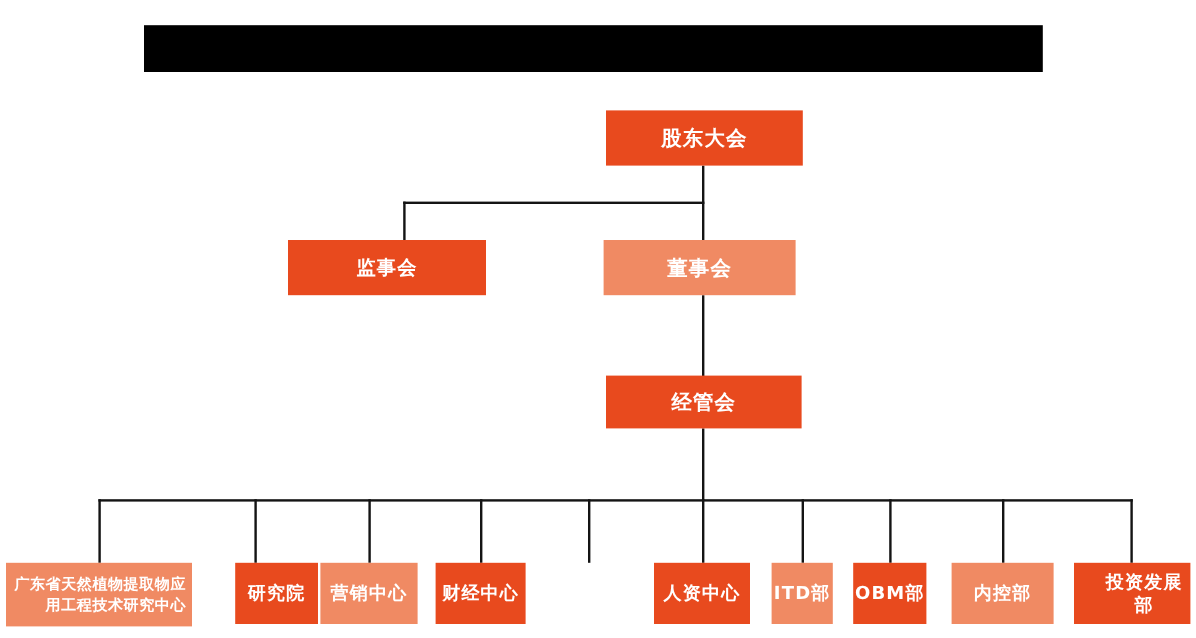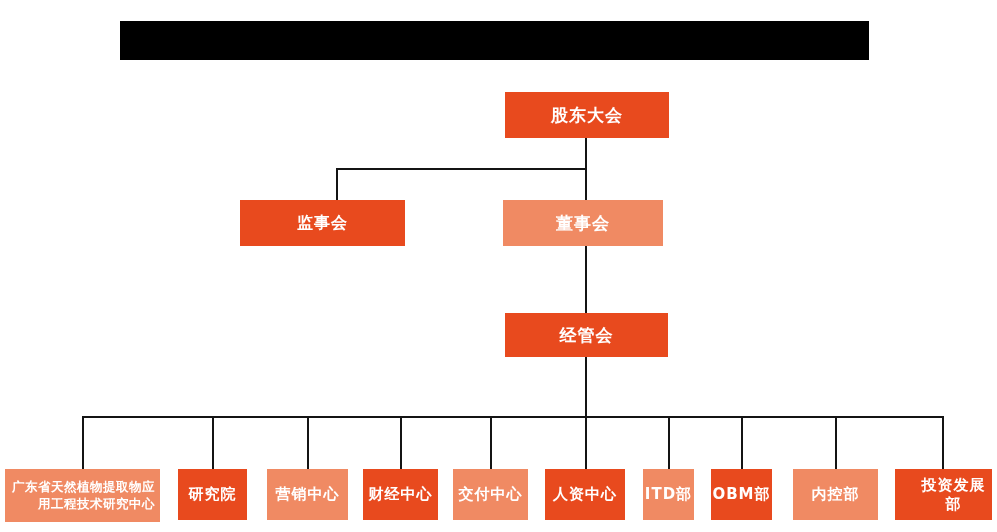--- a/index.html
+++ b/index.html
@@ -33,21 +33,21 @@
 
   
   .n-shareholders { left: 505px; top: 92px;  width: 164px; height: 46px; font-size: 17px; }
   .n-supervisory  { left: 240px; top: 200px; width: 165px; height: 46px; font-size: 16px; }
   .n-board        { left: 503px; top: 200px; width: 160px; height: 46px; font-size: 17px; }
   .n-management   { left: 505px; top: 313px; width: 163px; height: 44px; font-size: 17px; }
 
   
   .lvl4 { top: 469px; height: 51px; font-size: 15px; }
   .n-gd-center    { left: 5px;   width: 155px; height: 53px; font-size: 12.5px; line-height: 1.35; padding: 2px 5px; letter-spacing: 0.5px; text-align: right; }
-  .n-research     { left: 178px; width: 69px; }
+  .n-research     { left: 196px; width: 69px; }
   .n-marketing    { left: 267px; width: 81px; }
   .n-finance      { left: 363px; width: 75px; text-align: right; }
   .n-delivery     { left: 453px; width: 75px; }
   .n-hr           { left: 545px; width: 80px; }
   .n-itd          { left: 643px; width: 51px; }
   .n-obm          { left: 711px; width: 61px; }
   .n-control      { left: 793px; width: 85px; font-family: Liberation Serif, serif; }
   .n-investment   { left: 895px; width: 97px; padding-left: 20px; }
 
   
@@ -97,20 +97,19 @@
 
   <div class="node dark n-supervisory">监事会</div>
   <div class="node light n-board">董事会</div>
 
   <div class="node dark n-management">经管会</div>
 
   <div class="node light lvl4 n-gd-center">广东省天然植物提取物应用工程技术研究中心</div>
   <div class="node dark lvl4 n-research">研究院</div>
   <div class="node light lvl4 n-marketing">营销中心</div>
   <div class="node dark lvl4 n-finance">财经中心</div>
-  <div class="node light lvl4 n-delivery">交付中心</div>
   <div class="node dark lvl4 n-hr">人资中心</div>
   <div class="node light lvl4 n-itd">ITD部</div>
   <div class="node dark lvl4 n-obm">OBM部</div>
   <div class="node light lvl4 n-control">内控部</div>
   <div class="node dark lvl4 n-investment">投资发展部</div>
 
 </div>
 
 </body></html>

